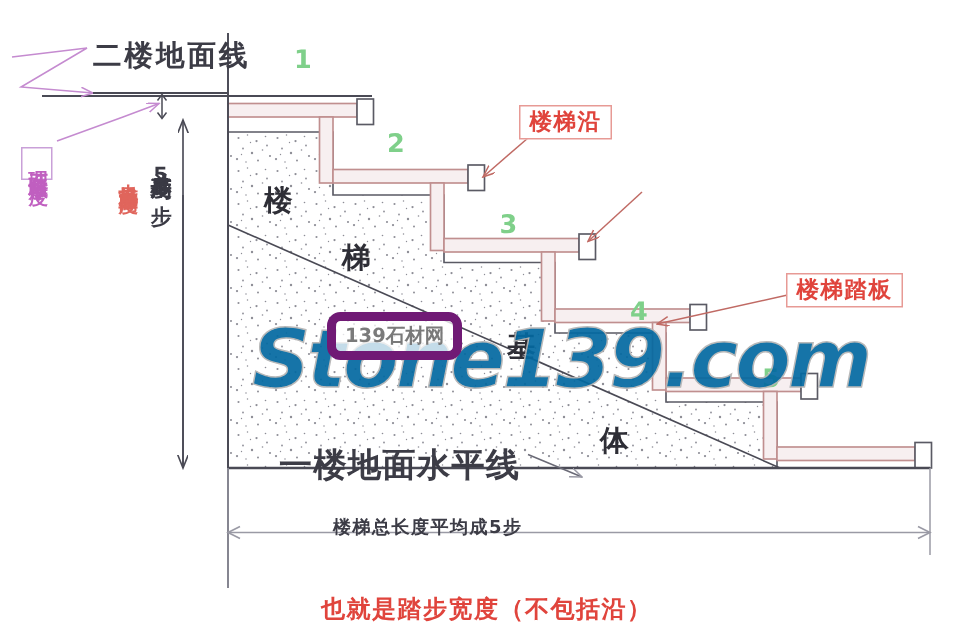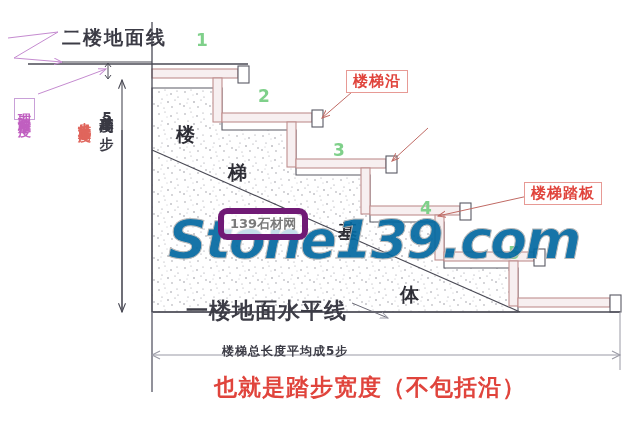--- a/index.html
+++ b/index.html
@@ -171,21 +171,21 @@
 
   <div class="lbl redbox" style="left:346px;top:58px;margin-top:12px;">楼梯沿</div>
 
 
   <div class="lbl redbox" style="left:524px;top:182px;">楼梯踏板</div>
 
   <div class="lbl dark" style="left:186px;top:289px;font-size:22px;letter-spacing:1px;margin-top:11px;">一楼地面水平线</div>
 
   <div class="lbl dark" style="left:222px;top:345px;font-size:12px;letter-spacing:1px;">楼梯总长度平均成5步</div>
 
-  <div class="lbl redtext" style="left:214px;top:376px;font-size:23px;letter-spacing:1px;">也就是踏步宽度（不包括沿）</div>
+  <div class="lbl redtext" style="left:214px;top:398px;font-size:16px;letter-spacing:1px;">也就是踏步宽度（不包括沿）</div>
 
   <div class="lbl stepnum" style="left:196px;top:32px;">1</div>
   <div class="lbl stepnum" style="left:258px;top:88px;">2</div>
   <div class="lbl stepnum" style="left:333px;top:142px;">3</div>
   <div class="lbl stepnum" style="left:420px;top:200px;">4</div>
   <div class="lbl stepnum" style="left:508px;top:245px;">5</div>
 
   <div class="lbl wallchar" style="left:176px;top:125px;">楼</div>
   <div class="lbl wallchar" style="left:228px;top:163px;">梯</div>
   <div class="lbl wallchar" style="left:338px;top:222px;">基</div>

